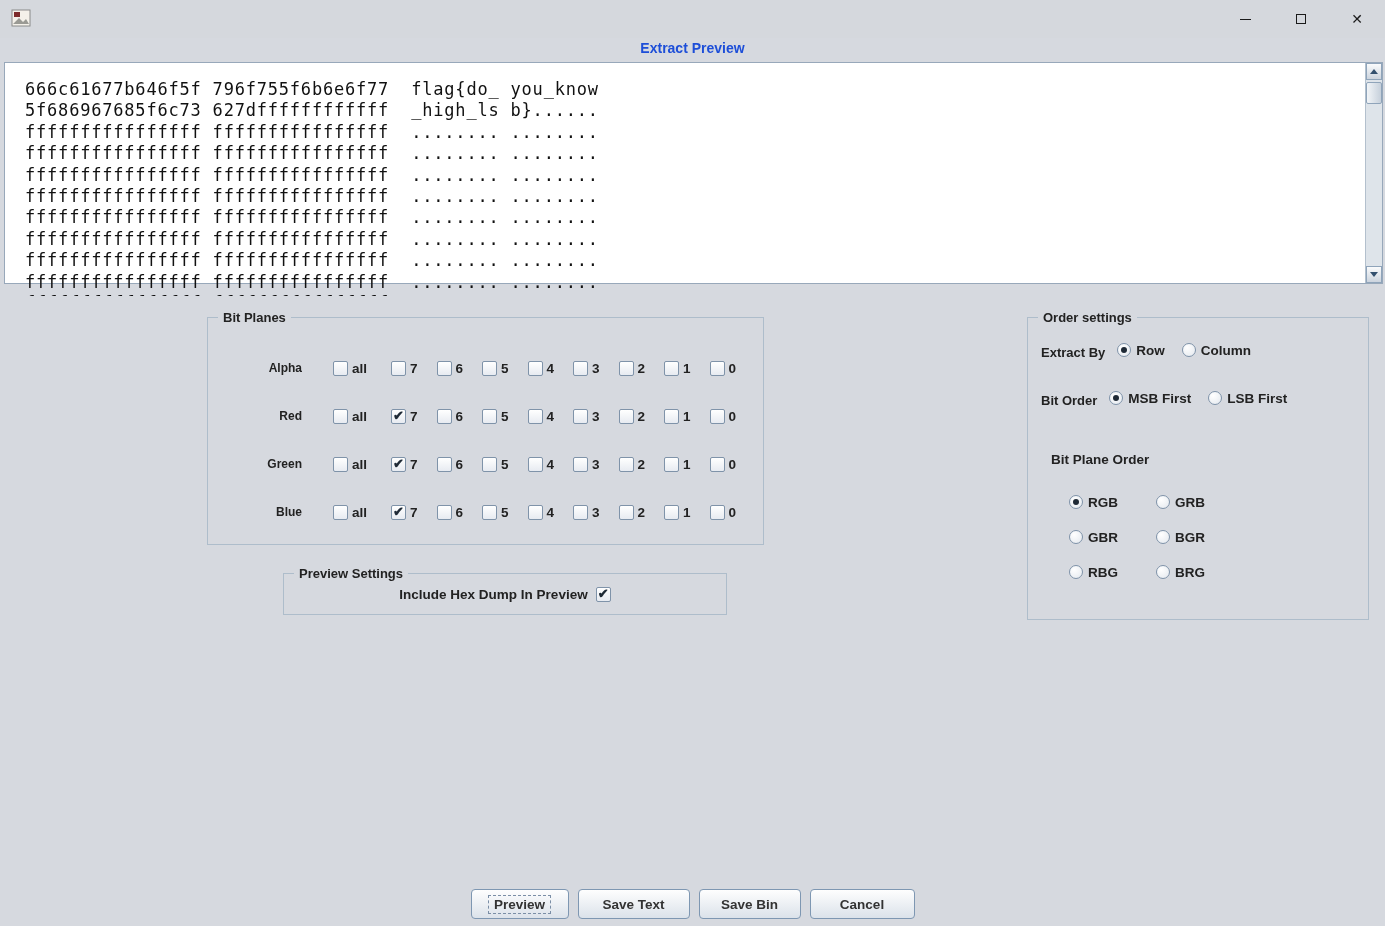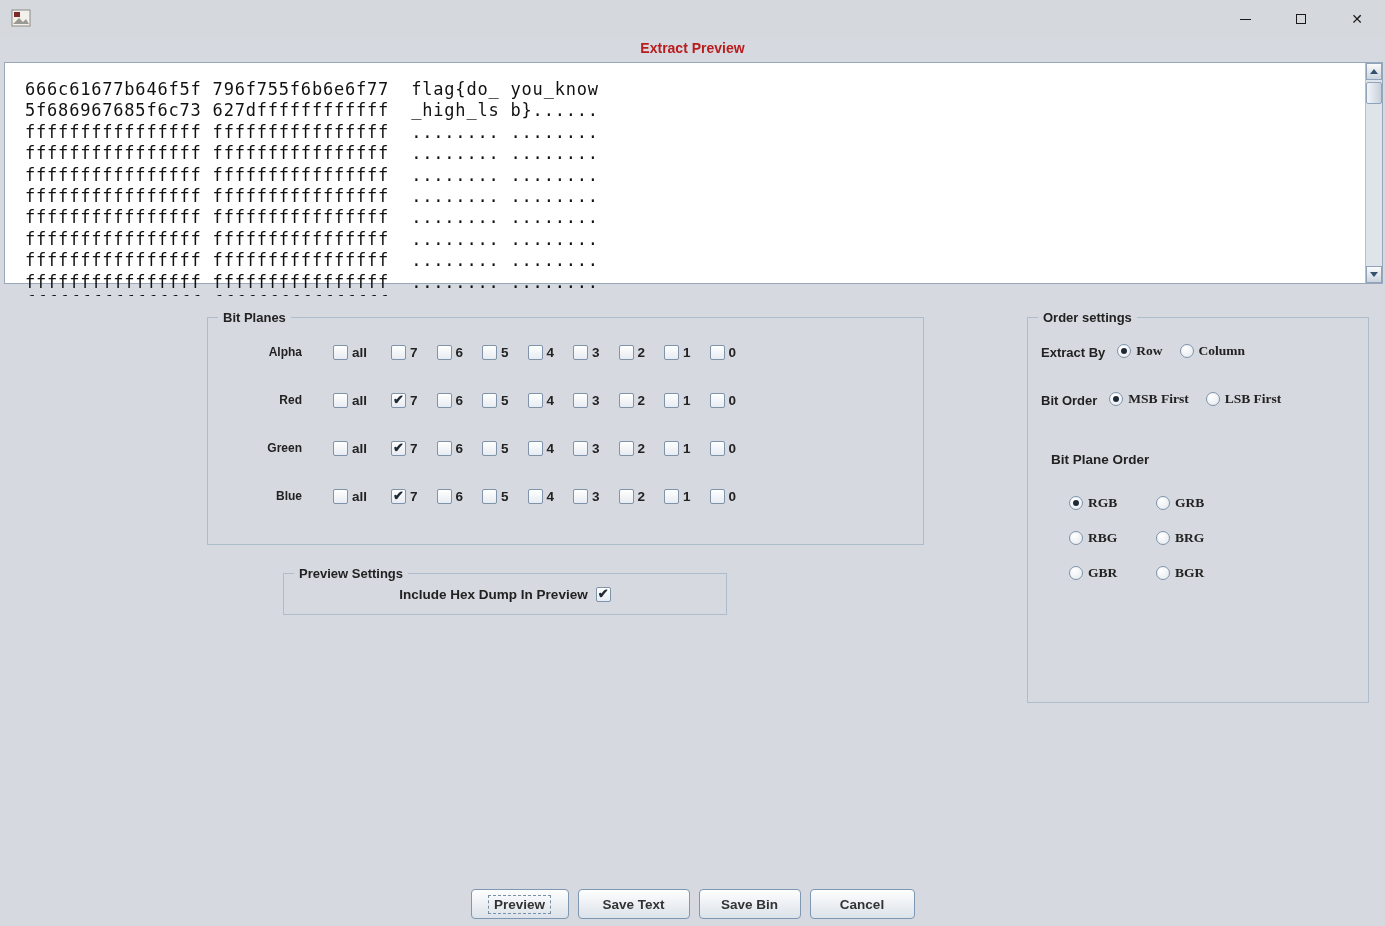--- a/index.html
+++ b/index.html
@@ -15,21 +15,21 @@
 
   
   .titlebar { position: absolute; top: 0; left: 0; width: 100%; height: 38px; background: #d5d8dd; }
   .app-icon { position: absolute; left: 11px; top: 8px; width: 20px; height: 20px; display: block; }
   .win-controls { position: absolute; right: 0; top: 0; height: 38px; display: flex; }
   .win-btn { width: 56px; height: 38px; display: flex; align-items: center; justify-content: center; cursor: default; }
   .glyph-min { width: 11px; height: 0; border-top: 1px solid #1a1a1a; display: block; }
   .glyph-max { width: 10px; height: 10px; border: 1px solid #1a1a1a; display: block; }
   .glyph-close { font-size: 14px; color: #1a1a1a; line-height: 1; }
 
-  .header-title { position: absolute; top: 40px; left: 0; width: 100%; text-align: center; font-weight: bold; font-size: 14px; color: #b91c1c; }
+  .header-title { position: absolute; top: 40px; left: 0; width: 100%; text-align: center; font-weight: bold; font-size: 14px; color: #1d4ed8; }
 
   
   .preview-pane { position: absolute; left: 4px; top: 62px; width: 1379px; height: 222px; background: #ffffff; border: 1px solid #98a8ba; }
   .hex-text {
     margin: 13px; height: 100%; overflow: hidden;
     padding: 3px 24px 0 7px;
     font-family: "DejaVu Sans Mono", "Liberation Mono", monospace;
     font-size: 17px; line-height: 21.4px; letter-spacing: 0.8px; color: #111;
   }
   .scrollbar { position: absolute; top: 0; right: 0; bottom: 0; width: 17px; background: #dee4ea; border-left: 1px solid #b3c0cd; }
@@ -38,39 +38,39 @@
   .sb-down { bottom: 0; }
   .sb-thumb { position: absolute; left: 0; top: 19px; width: 100%; height: 22px; background: linear-gradient(90deg, #f2f5f8, #c6d0db); border: 1px solid #8fa4ba; border-radius: 2px; }
   .tri-up { width: 0; height: 0; border-left: 4px solid transparent; border-right: 4px solid transparent; border-bottom: 5px solid #33506e; }
   .tri-down { width: 0; height: 0; border-left: 4px solid transparent; border-right: 4px solid transparent; border-top: 5px solid #33506e; }
 
   
   .group { position: absolute; border: 1px solid #aebdcb; }
   .group-title { position: absolute; top: -9px; left: 10px; background: #d6d9df; padding: 0 5px; font-weight: bold; font-size: 13px; line-height: 17px; white-space: nowrap; }
 
   
-  .bit-planes-group { left: 207px; top: 317px; width: 717px; height: 228px; padding-top: 10px; }
+  .bit-planes-group { left: 207px; top: 317px; width: 557px; height: 228px; padding-top: 26px; }
   .bp-row { display: flex; align-items: center; height: 48px; }
   .bp-channel-label { width: 110px; padding-right: 16px; text-align: right; font-weight: bold; font-size: 12px; flex: none; }
   .bp-channel-label + .bp-unit { margin-left: 15px; }
   .bp-unit { display: inline-flex; align-items: center; gap: 4px; width: 45.5px; flex: none; }
   .bp-unit.all { width: 58px; }
   .checkbox { width: 15px; height: 15px; border: 1px solid #7f93a9; border-radius: 2px; background: linear-gradient(#ffffff, #e7ebf1); position: relative; flex: none; }
   .checkbox.checked::after { content: "\2714"; position: absolute; left: 1px; top: -2px; font-size: 13px; font-weight: bold; color: #1f2a36; }
   .cb-label { font-weight: bold; font-size: 13.5px; white-space: nowrap; }
 
   
   .preview-settings-group { left: 283px; top: 573px; width: 444px; height: 42px; }
   .ps-row { display: flex; align-items: center; justify-content: center; gap: 8px; height: 100%; }
 
   
-  .order-settings-group { left: 1027px; top: 317px; width: 342px; height: 386px; padding-top: 10px; }
+  .order-settings-group { left: 1027px; top: 317px; width: 342px; height: 303px; padding-top: 10px; }
   .os-row { display: flex; align-items: center; height: 48px; padding-left: 13px; }
   .os-label { font-weight: bold; font-size: 13px; margin-right: 12px; white-space: nowrap; }
-  .radio-unit { display: inline-flex; align-items: center; gap: 5px; margin-right: 17px; font-family: Liberation Serif, serif; }
+  .radio-unit { display: inline-flex; align-items: flex-start; gap: 5px; margin-right: 17px; }
   .radio-label { font-weight: bold; font-size: 13.5px; white-space: nowrap; }
   .radio { width: 14px; height: 14px; border: 1px solid #7f93a9; border-radius: 50%; background: radial-gradient(circle at 35% 30%, #ffffff, #e3e8ee); position: relative; flex: none; }
   .radio.selected::after { content: ""; position: absolute; left: 3px; top: 3px; width: 6px; height: 6px; border-radius: 50%; background: #1f2a36; }
   .os-sub-label { font-weight: bold; font-size: 13.5px; margin: 28px 0 0 23px; }
   .os-grid { margin-top: 8px; padding-left: 41px; }
   .os-grid-row { display: flex; align-items: center; height: 35px; }
   .os-grid .radio-unit { width: 87px; margin-right: 0; margin-top: 20px; }
 
   
   .button-bar { position: absolute; top: 889px; left: 0; width: 100%; display: flex; justify-content: center; gap: 9px; }
@@ -335,37 +335,37 @@
           <span class="radio-unit" data-name="radio-rgb">
             <span class="radio selected" data-name="radio-icon"></span>
             <span class="radio-label" data-name="radio-label">RGB</span>
           </span>
           <span class="radio-unit" data-name="radio-grb">
             <span class="radio" data-name="radio-icon"></span>
             <span class="radio-label" data-name="radio-label">GRB</span>
           </span>
         </div>
         <div class="os-grid-row" data-name="plane-order-row">
+          <span class="radio-unit" data-name="radio-gbr">
+            <span class="radio" data-name="radio-icon"></span>
+            <span class="radio-label" data-name="radio-label">GBR</span>
+          </span>
+          <span class="radio-unit" data-name="radio-bgr">
+            <span class="radio" data-name="radio-icon"></span>
+            <span class="radio-label" data-name="radio-label">BGR</span>
+          </span>
+        </div>
+        <div class="os-grid-row" data-name="plane-order-row">
           <span class="radio-unit" data-name="radio-rbg">
             <span class="radio" data-name="radio-icon"></span>
             <span class="radio-label" data-name="radio-label">RBG</span>
           </span>
           <span class="radio-unit" data-name="radio-brg">
             <span class="radio" data-name="radio-icon"></span>
             <span class="radio-label" data-name="radio-label">BRG</span>
-          </span>
-        </div>
-        <div class="os-grid-row" data-name="plane-order-row">
-          <span class="radio-unit" data-name="radio-gbr">
-            <span class="radio" data-name="radio-icon"></span>
-            <span class="radio-label" data-name="radio-label">GBR</span>
-          </span>
-          <span class="radio-unit" data-name="radio-bgr">
-            <span class="radio" data-name="radio-icon"></span>
-            <span class="radio-label" data-name="radio-label">BGR</span>
           </span>
         </div>
       </div>
   </div>
 
   <div class="button-bar" id="button-bar" data-name="button-bar">
       <button class="btn" data-name="preview-button">
         <span class="focus-ring" data-name="button-label">Preview</span>
       </button>
       <button class="btn" data-name="save-text-button">

